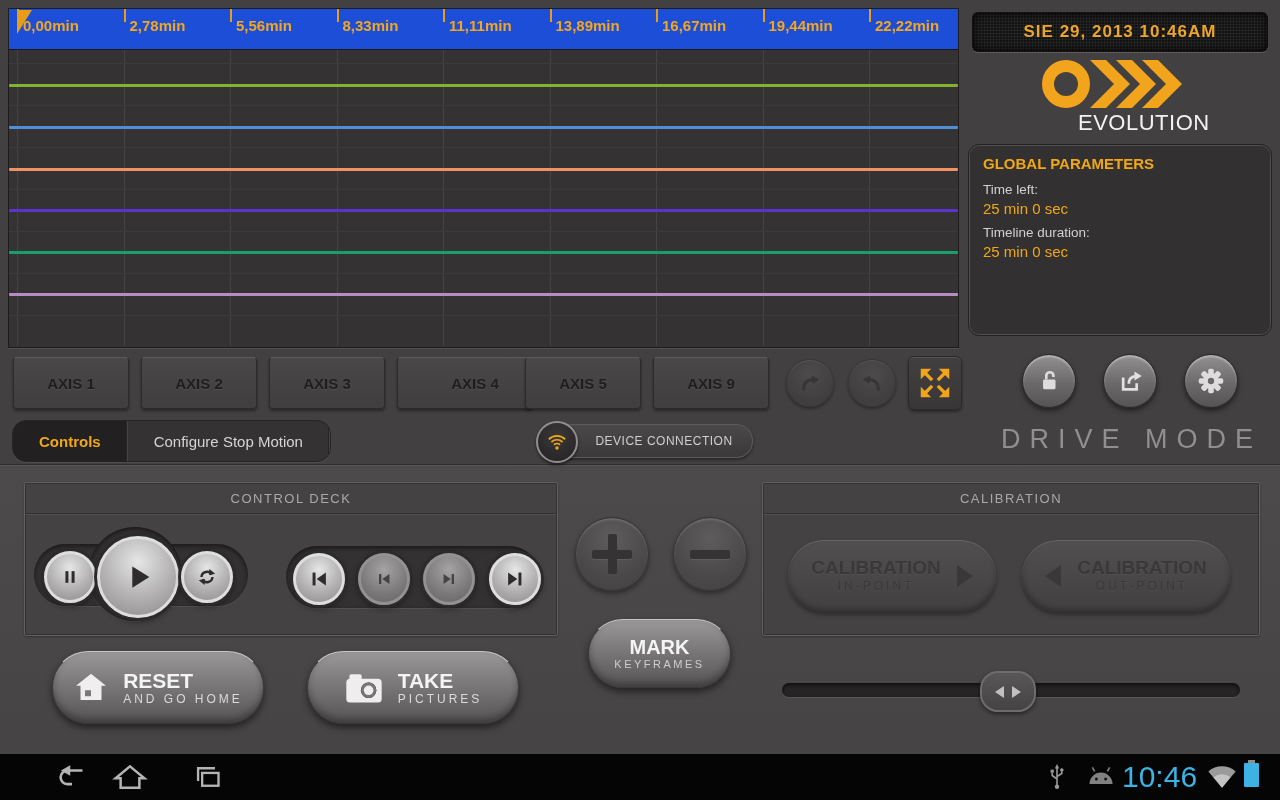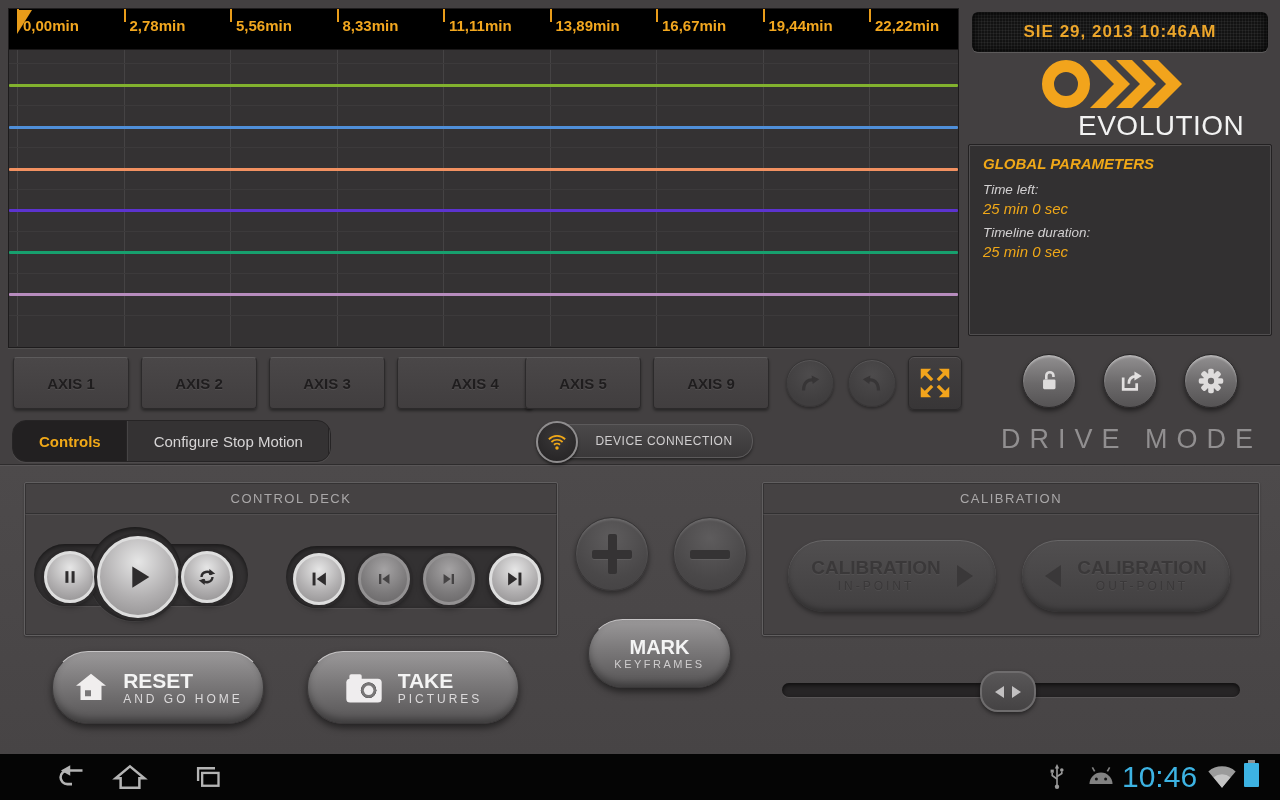--- a/index.html
+++ b/index.html
@@ -4,43 +4,43 @@
 <style>
   html,body{margin:0;padding:0;background:#000;}
   .screen{position:relative;width:1280px;height:800px;overflow:hidden;
           font-family:"Liberation Sans","DejaVu Sans",sans-serif;
           background:#434041;-webkit-font-smoothing:antialiased;}
   .abs{position:absolute;}
 
   
   .chart{left:8px;top:8px;width:949px;height:338px;background:#343233;
          border:1px solid #1e1c1d;box-shadow:0 1px 0 rgba(255,255,255,.08);}
-  .ruler{position:absolute;left:0;top:0;width:100%;height:40px;background:#000000;
+  .ruler{position:absolute;left:0;top:0;width:100%;height:40px;background:#1d4ed8;
          border-bottom:1px solid #1a1819;}
   .tick-mark{position:absolute;top:0;width:2px;height:13px;background:#e89c1a;}
   .tick-label{position:absolute;top:8px;font-size:15px;font-weight:bold;color:#f2a71f;white-space:nowrap;}
   .plot{position:absolute;left:0;top:41px;width:100%;height:296px;}
   .vgrid{position:absolute;top:0;bottom:0;width:1px;background:#454344;}
   .hgrid{position:absolute;left:0;right:0;height:1px;background:#3c3a3b;}
   .axis-line{position:absolute;left:0;right:0;height:3px;border-radius:1px;}
   .playhead{position:absolute;left:8px;top:1px;width:0;height:0;
             border-top:24px solid #e89c1a;border-right:15px solid transparent;}
 
   
   .datebox{left:972px;top:12px;width:296px;height:40px;border-radius:6px;background:#131313;
      background-image:repeating-linear-gradient(90deg,rgba(255,255,255,.05) 0 1px,transparent 1px 3px),
                       repeating-linear-gradient(0deg,rgba(255,255,255,.05) 0 1px,transparent 1px 3px);
      box-shadow:inset 0 0 10px #000,0 1px 0 rgba(255,255,255,.14);
      display:flex;align-items:center;justify-content:center;
      color:#eca62b;font-size:17px;font-weight:bold;letter-spacing:1px;}
   .logo{left:1040px;top:58px;width:210px;height:84px;}
-  .logo-text{position:absolute;left:38px;top:52px;font-size:28px;color:#f2f2f2;letter-spacing:.5px;}
+  .logo-text{position:absolute;left:38px;top:52px;font-size:22px;color:#f2f2f2;letter-spacing:.5px;}
   .gp{left:968px;top:144px;width:304px;height:192px;background:#323031;
-      border:1px solid #232122;box-shadow:inset 0 0 0 1px #504e4f;border-radius:2px;
-      padding:10px 14px;box-sizing:border-box;font-style:italic;}
+      border:1px solid #232122;box-shadow:inset 0 0 0 1px #504e4f;border-radius:11px;
+      padding:10px 14px;box-sizing:border-box;}
   .gp-title{font-size:15px;font-weight:bold;color:#f0a818;margin-bottom:10px;}
   .gp-label{font-size:13.5px;color:#d2d0d1;margin-top:8px;}
   .gp-value{font-size:15px;color:#f0a818;margin-top:3px;}
 
   
   .axis-btn{position:absolute;top:357px;width:114px;height:50px;border-radius:4px;
      background:linear-gradient(180deg,#4a4748 0%,#413e3f 100%);
      border:1px solid #2c2a2b;border-top-color:#5d5b5c;
      box-shadow:0 2px 3px rgba(0,0,0,.4);
      display:flex;align-items:center;justify-content:center;

